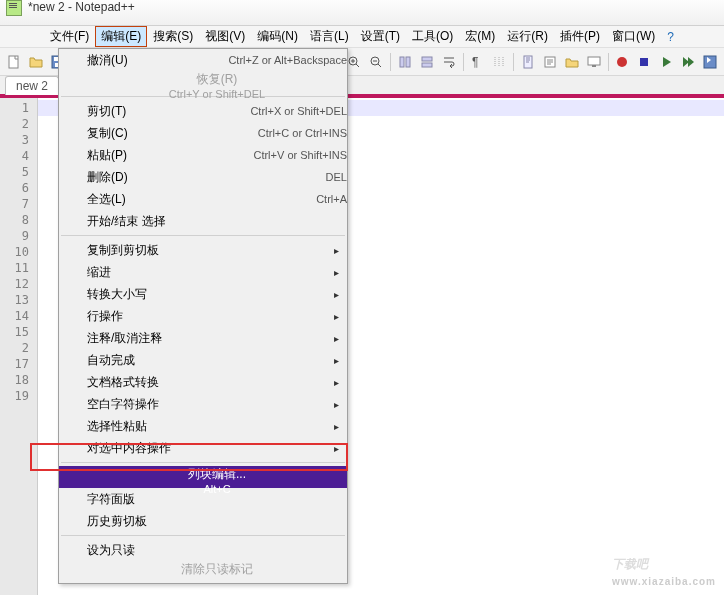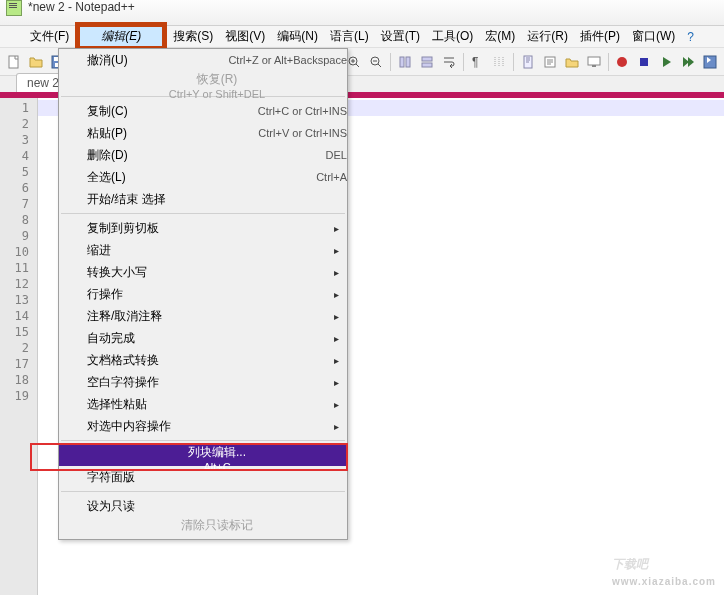--- a/index.html
+++ b/index.html
@@ -5,29 +5,29 @@
 * { margin: 0; padding: 0; box-sizing: border-box; font-family: "Microsoft YaHei", "SimSun", sans-serif; font-size: 12px; }
 body { background: #fff; width: 724px; height: 595px; overflow: hidden; position: relative; }
 
 .titlebar { height: 26px; background: linear-gradient(#fdfdfd, #f0f0f0); border-bottom: 1px solid #d0d0d0; display: flex; padding: 0 6px; }
 .title-icon { width: 16px; height: 16px; margin-right: 6px; background: #b8e986; border: 1px solid #7aa05a; position: relative; }
 .title-icon::after { content: ""; position: absolute; top: 2px; left: 2px; width: 8px; height: 1px; background: #555; box-shadow: 0 2px 0 #555, 0 4px 0 #555; }
 .title-text { color: #333; }
 
 .menubar { height: 22px; background: #f5f5f5; display: flex; align-items: center; padding: 0 4px; border-bottom: 1px solid #e0e0e0; justify-content: center; }
 .menu-item { padding: 2px 6px; cursor: default; }
-.menu-item.active { background: #cce8ff; border: 5px solid #c2410c; padding: 1px 21px; font-style: italic; }
+.menu-item.active { background: #cce8ff; border: 1px solid #c2410c; padding: 1px 5px; }
 .menu-item.help { color: #1e6bb8; }
 
 .toolbar { height: 28px; background: #f3f3f3; border-bottom: 1px solid #d8d8d8; display: flex; align-items: center; padding: 0 4px; gap: 2px; }
 .tb-btn { width: 22px; height: 22px; display: flex; align-items: center; justify-content: center; border: 1px solid transparent; }
 .tb-btn svg { width: 16px; height: 16px; }
 .tb-sep { width: 1px; height: 18px; background: #ccc; margin: 0 2px; }
 
-.tabbar { height: 22px; background: #f0f0f0; border-bottom: 6px solid #be185d; display: flex; align-items: flex-end; padding-left: 16px; }
+.tabbar { height: 22px; background: #f0f0f0; border-bottom: 4px solid #be185d; display: flex; align-items: flex-start; padding-left: 5px; }
 .tab { background: #fff; border: 1px solid #c0c0c0; border-bottom: none; padding: 2px 10px; font-size: 11px; color: #555; border-radius: 3px 3px 0 0; }
 
 .editor { display: flex; height: calc(100% - 98px); }
 .gutter { width: 38px; background: #e8e8e8; border-right: 1px solid #ccc; padding-top: 2px; text-align: right; }
 .gutter .ln { color: #808080; font-family: Consolas, monospace; font-size: 12px; line-height: 16px; padding-right: 8px; }
 .content { flex: 1; background: #fff; position: relative; }
 .current-line { position: absolute; top: 2px; left: 0; right: 0; height: 16px; background: #e8e8ff; }
 
 
 .dropdown { position: absolute; top: 48px; left: 58px; width: 290px; background: #f0f0f0; border: 1px solid #a0a0a0; box-shadow: 2px 2px 4px rgba(0,0,0,0.2); z-index: 100; }
@@ -294,26 +294,30 @@
   <div class="dd-item">
       <span class="label">撤消(U)</span>
       <span class="shortcut">Ctrl+Z or Alt+Backspace</span>
     </div>
   <div class="dd-item disabled">
       <span class="label">恢复(R)</span>
       <span class="shortcut">Ctrl+Y or Shift+DEL</span>
     </div>
   <div class="dd-sep"></div>
   <div class="dd-item">
+      <span class="label">剪切(T)</span>
+      <span class="shortcut">Ctrl+X or Shift+DEL</span>
+    </div>
+  <div class="dd-item">
       <span class="label">复制(C)</span>
       <span class="shortcut">Ctrl+C or Ctrl+INS</span>
     </div>
   <div class="dd-item">
       <span class="label">粘贴(P)</span>
-      <span class="shortcut">Ctrl+V or Ctrl+INS</span>
+      <span class="shortcut">Ctrl+V or Shift+INS</span>
     </div>
   <div class="dd-item">
       <span class="label">删除(D)</span>
       <span class="shortcut">DEL</span>
     </div>
   <div class="dd-item">
       <span class="label">全选(L)</span>
       <span class="shortcut">Ctrl+A</span>
     </div>
   <div class="dd-item">
@@ -361,20 +365,23 @@
       <span class="arrow">▸</span>
     </div>
   <div class="dd-sep"></div>
   <div class="dd-item highlighted">
       <span class="label">列块编辑...</span>
       <span class="shortcut">Alt+C</span>
     </div>
   <div class="dd-item">
       <span class="label">字符面版</span>
     </div>
+  <div class="dd-item">
+      <span class="label">历史剪切板</span>
+    </div>
   <div class="dd-sep"></div>
   <div class="dd-item">
       <span class="label">设为只读</span>
     </div>
   <div class="dd-item disabled">
       <span class="label">清除只读标记</span>
     </div>
 </div>
 
 <div class="red-box" style="top:443px; left:30px; width:318px; height:28px;"></div>

